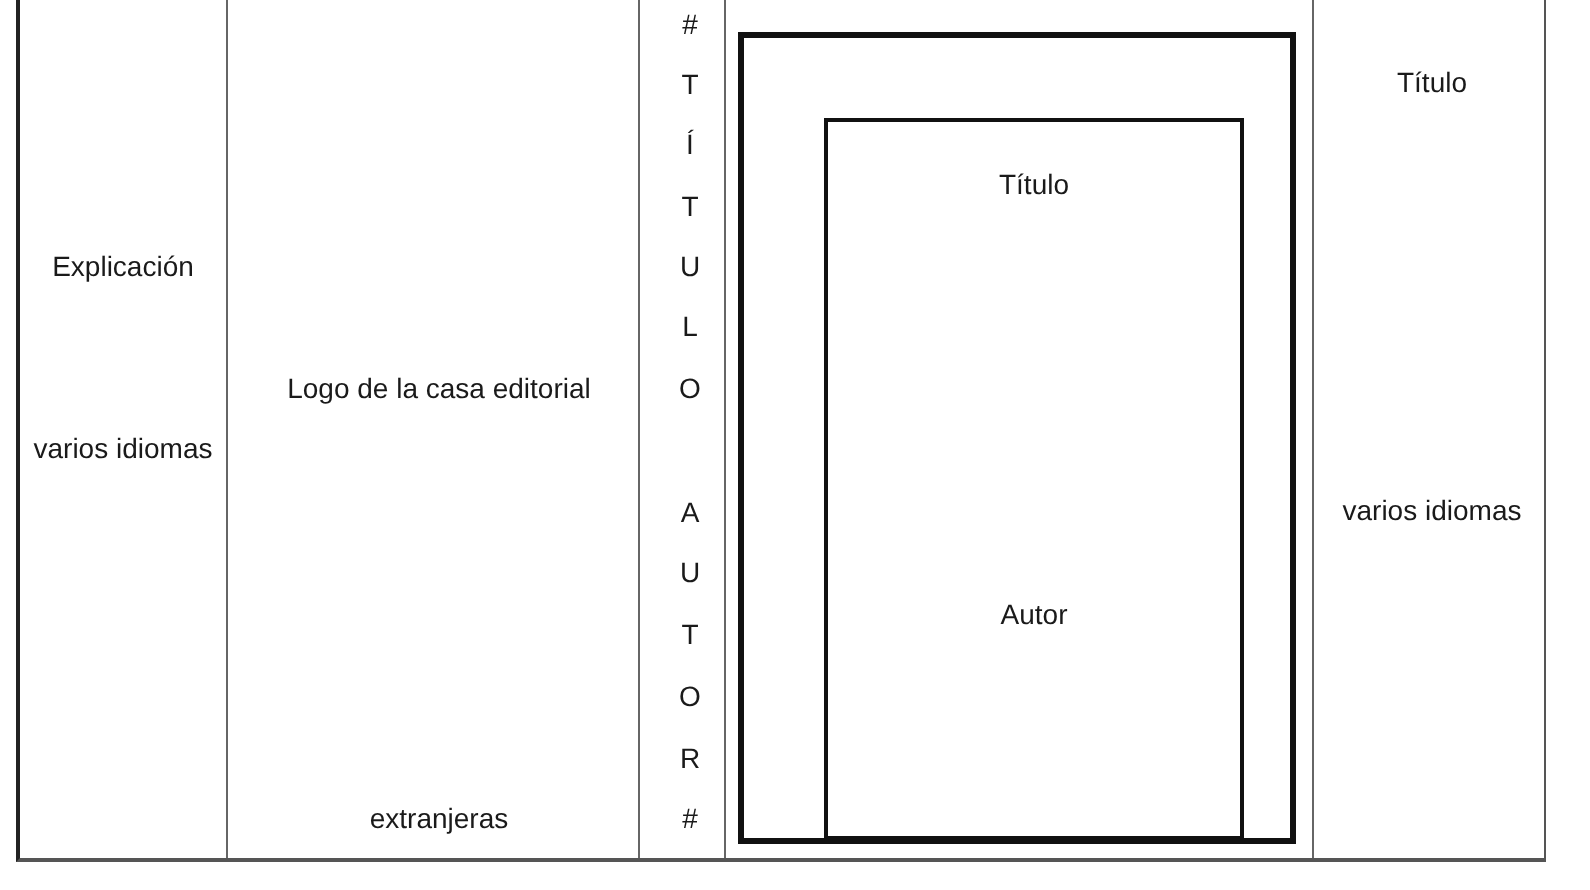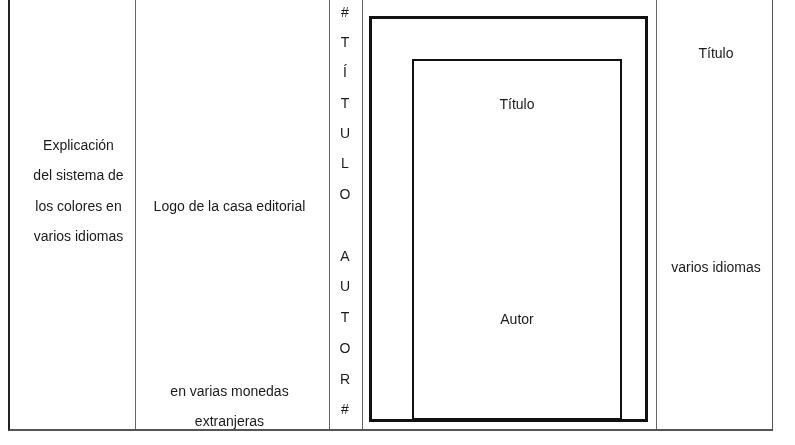--- a/index.html
+++ b/index.html
@@ -1,45 +1,42 @@
 <!DOCTYPE html>
 <html><head>
 <meta charset="utf-8">
 <style>
   html, body { margin: 0; padding: 0; background: #ffffff; }
   body { width: 795px; height: 445px; position: relative; overflow: hidden;
          font-family: "Liberation Sans", sans-serif; color: #1a1a1a; font-size: 14px; }
   .grid { position: absolute; left: 8px; top: -1px; width: 765px; height: 432px;
           border-left: 2px solid #222; border-right: 1.5px solid #555; border-bottom: 2px solid #555; box-sizing: border-box; }
   .col { position: absolute; top: 0; bottom: 0; border-right: 1.5px solid #666; box-sizing: border-box; }
-  .c1 { left: 12px; width: 114px; }
-  .c2 { left: 120px; width: 200px; }
+  .c1 { left: 0; width: 104px; }
+  .c2 { left: 110px; width: 200px; }
   .c3 { left: 318px; width: 35px; }
   .c4 { left: 353px; width: 294px; }
   .c5 { left: 647px; width: 118px; border-right: none; }
-  .line { position: absolute; left: 0; right: 0; text-align: center; line-height: 30px; white-space: nowrap; margin-top: 12px; }
+  .line { position: absolute; left: 0; right: 0; text-align: center; line-height: 30px; white-space: nowrap; }
   .outer { position: absolute; left: 6px; top: 17px; width: 279px; height: 406px; border: 3px solid #111; box-sizing: border-box; }
   .inner { position: absolute; left: 40px; top: 40px; width: 210px; height: 361px; border: 2.5px solid #111; box-sizing: border-box; }
   .spine-ch { position: absolute; left: 0; right: 0; text-align: center; line-height: 30px; }
 </style>
 </head>
 <body>
 
 <div class="grid">
 
   <div class="col c1">
     <div class="line" style="top:119px">Explicación</div>
-    <div class="line" style="top:149px">del sistema de</div>
-    <div class="line" style="top:180px">los colores en</div>
     <div class="line" style="top:210px">varios idiomas</div>
   </div>
 
   <div class="col c2">
     <div class="line" style="top:180px">Logo de la casa editorial</div>
-    <div class="line" style="top:365px">en varias monedas</div>
     <div class="line" style="top:395px">extranjeras</div>
   </div>
 
   <div class="col c3">
     <div class="spine-ch" style="top:-2px">#</div>
     <div class="spine-ch" style="top:28px">T</div>
     <div class="spine-ch" style="top:58px">Í</div>
     <div class="spine-ch" style="top:89px">T</div>
     <div class="spine-ch" style="top:119px">U</div>
     <div class="spine-ch" style="top:149px">L</div>

